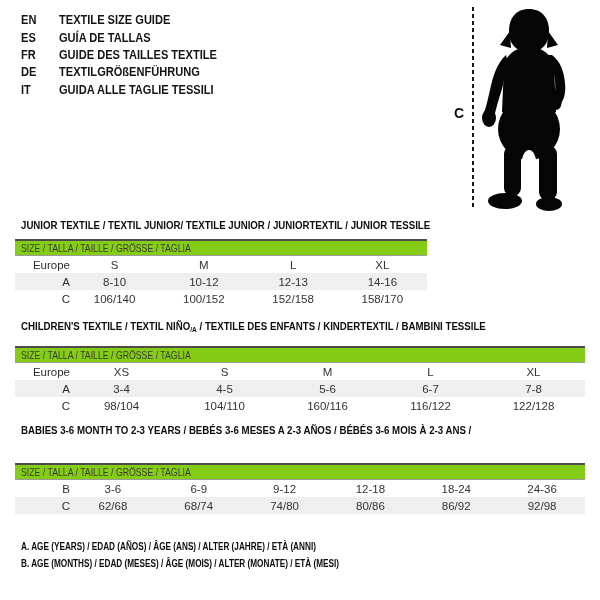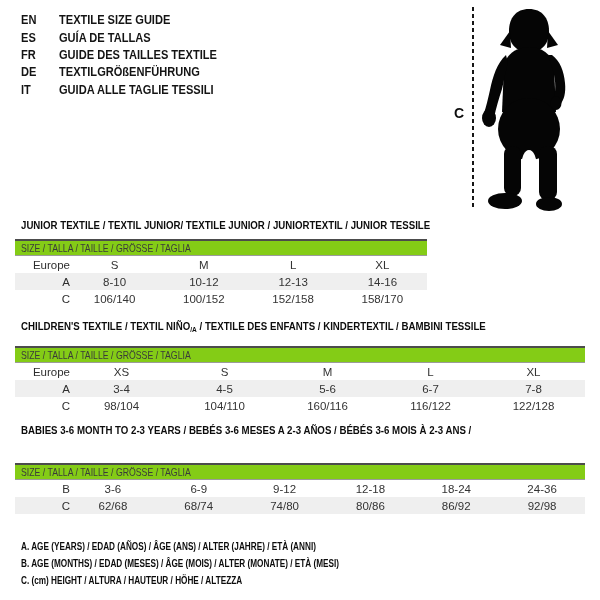--- a/index.html
+++ b/index.html
@@ -213,16 +213,15 @@
             <td>86/92</td>
             <td>92/98</td>
           </tr>
         </tbody>
       </table>
   </section>
 
   <div class="footnotes">
       <div class="footnote"><span class="cx">A. AGE (YEARS) / EDAD (AÑOS) / ÂGE (ANS) / ALTER (JAHRE) / ETÀ (ANNI)</span></div>
       <div class="footnote"><span class="cx">B. AGE (MONTHS) / EDAD (MESES) / ÂGE (MOIS) / ALTER (MONATE) / ETÀ (MESI)</span></div>
-      <div class="footnote"><span class="cx">C. (cm) HEIGHT / ALTURA / HAUTEUR / HÖHE / ALTEZZA</span></div>
     </div>
 
 </div>
 
 </body></html>

